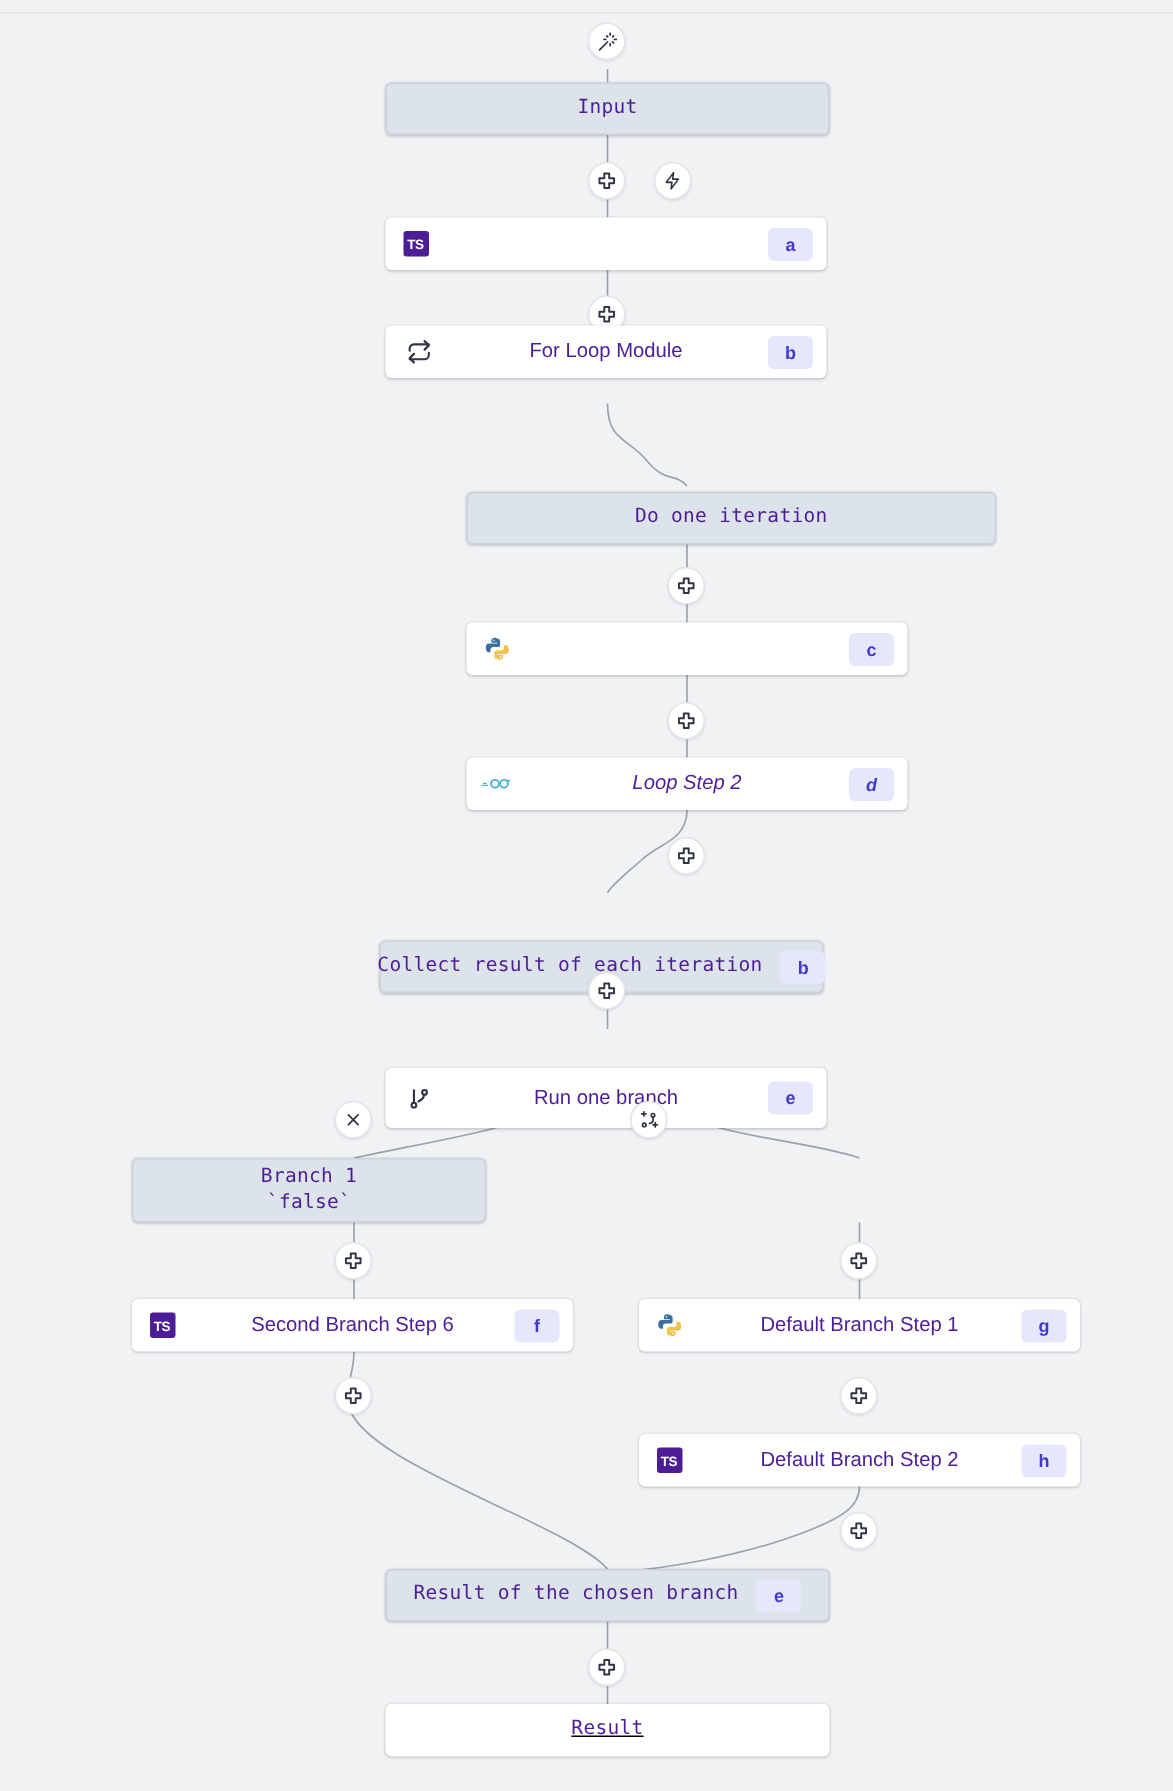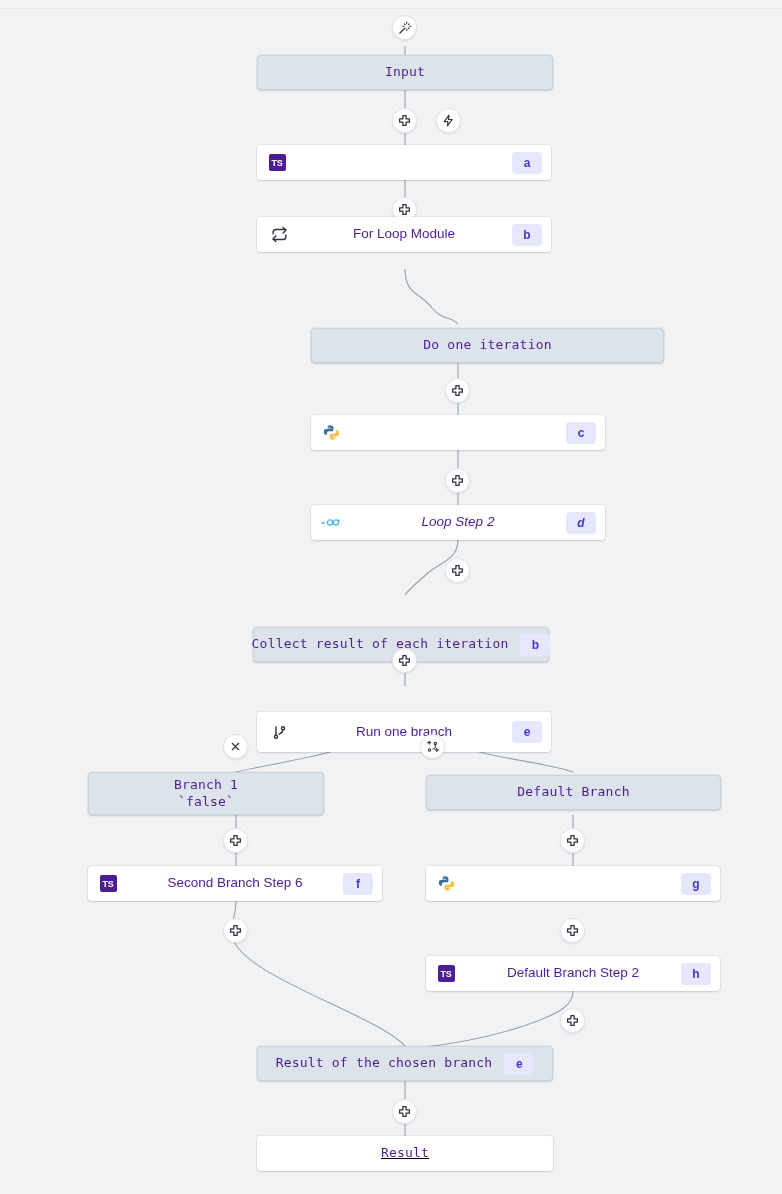--- a/index.html
+++ b/index.html
@@ -281,25 +281,20 @@
     </span>
   </div>
 
   <div class="node grey mono" style="left:88px;top:772px;width:236px;height:43px;">
     <div class="inner">
       <span class="node-label">Branch 1
 `false`</span>
     </div>
   </div>
 
-  <div class="node grey mono" style="left:426px;top:775px;width:295px;height:35px;">
-    <div class="inner">
-      <span class="node-label">Default Branch</span>
-    </div>
-  </div>
 
   <div class="handle" style="left:223px;top:828px;">
     <span>
       <svg width="13" height="13" viewBox="0 0 24 24" fill="none" stroke="#2f3545" stroke-width="2.4" stroke-linejoin="round">
           <path d="M9 3h6v6h6v6h-6v6H9v-6H3V9h6z"></path>
         </svg>
     </span>
   </div>
   <div class="handle" style="left:560px;top:828px;">
     <span>
@@ -319,20 +314,23 @@
     <span class="badge abs">f</span>
   </div>
 
   <div class="node white" style="left:426px;top:866px;width:294px;height:35px;">
     <span class="lang">
       <svg width="17" height="17" viewBox="0 0 24 24">
         <path fill="#3b6fa0" d="M11.9 1.5c-1.9 0-3.6.2-4.4.8-.8.5-1 1.3-1 2.3v1.7h5.5v.7H4.1c-1.2 0-2.2.7-2.6 2-.4 1.6-.4 2.6 0 4.2.3 1.2 1 2 2.2 2h1.9v-2.2c0-1.4 1.2-2.6 2.6-2.6h4.5c1.1 0 2-.9 2-2V4.6c0-1.1-.9-1.9-2-2.1-.7-.1-1.5-.2-2.8-1zM8.9 3.3c.4 0 .7.3.7.8s-.3.8-.7.8-.8-.3-.8-.8.3-.8.8-.8z"></path>
         <path fill="#f2c24a" d="M12.1 22.5c1.9 0 3.6-.2 4.4-.8.8-.5 1-1.3 1-2.3v-1.7h-5.5v-.7h7.9c1.2 0 2.2-.7 2.6-2 .4-1.6.4-2.6 0-4.2-.3-1.2-1-2-2.2-2h-1.9v2.2c0 1.4-1.2 2.6-2.6 2.6H11.3c-1.1 0-2 .9-2 2v3.8c0 1.1.9 1.9 2 2.1.7.1 1.5.2 2.8 1zM15.1 20.7c-.4 0-.7-.3-.7-.8s.3-.8.7-.8.8.3.8.8-.3.8-.8.8z"></path>
       </svg>
     </span>
+    <div class="inner">
+      <span class="node-label">Default Branch Step 1</span>
+    </div>
     <span class="badge abs">g</span>
   </div>
 
   <div class="handle" style="left:223px;top:918px;">
     <span>
       <svg width="13" height="13" viewBox="0 0 24 24" fill="none" stroke="#2f3545" stroke-width="2.4" stroke-linejoin="round">
           <path d="M9 3h6v6h6v6h-6v6H9v-6H3V9h6z"></path>
         </svg>
     </span>
   </div>

